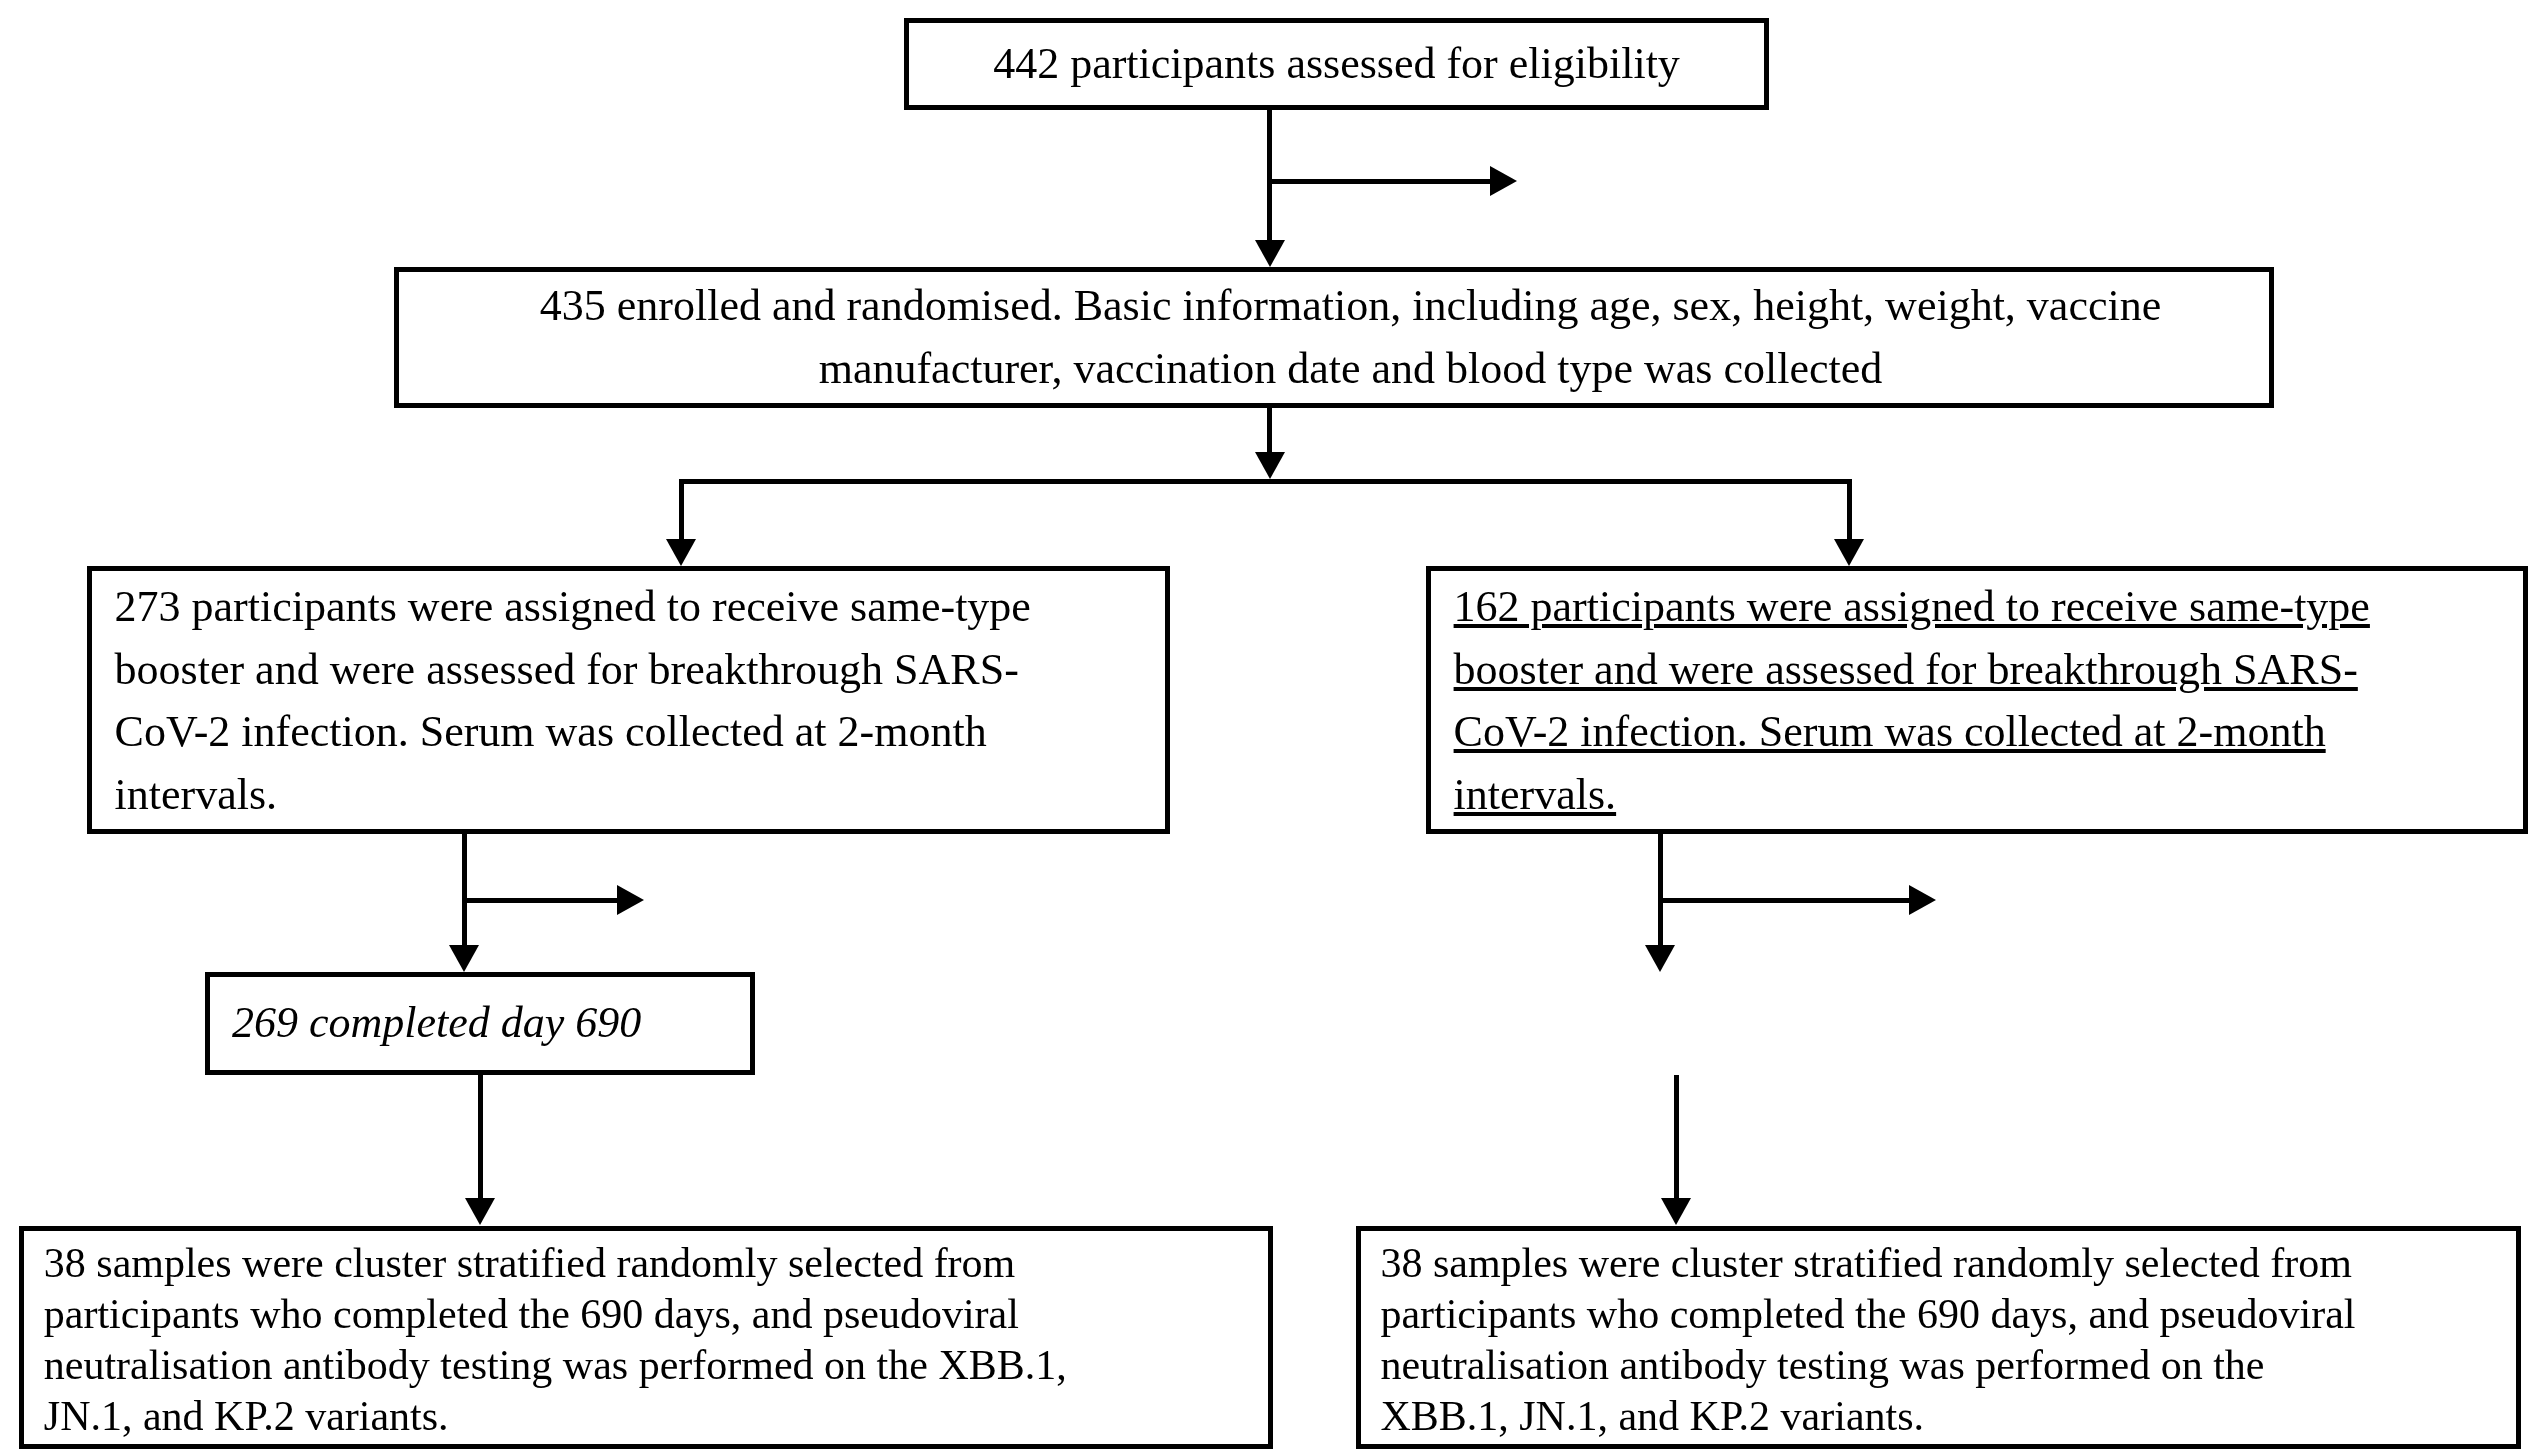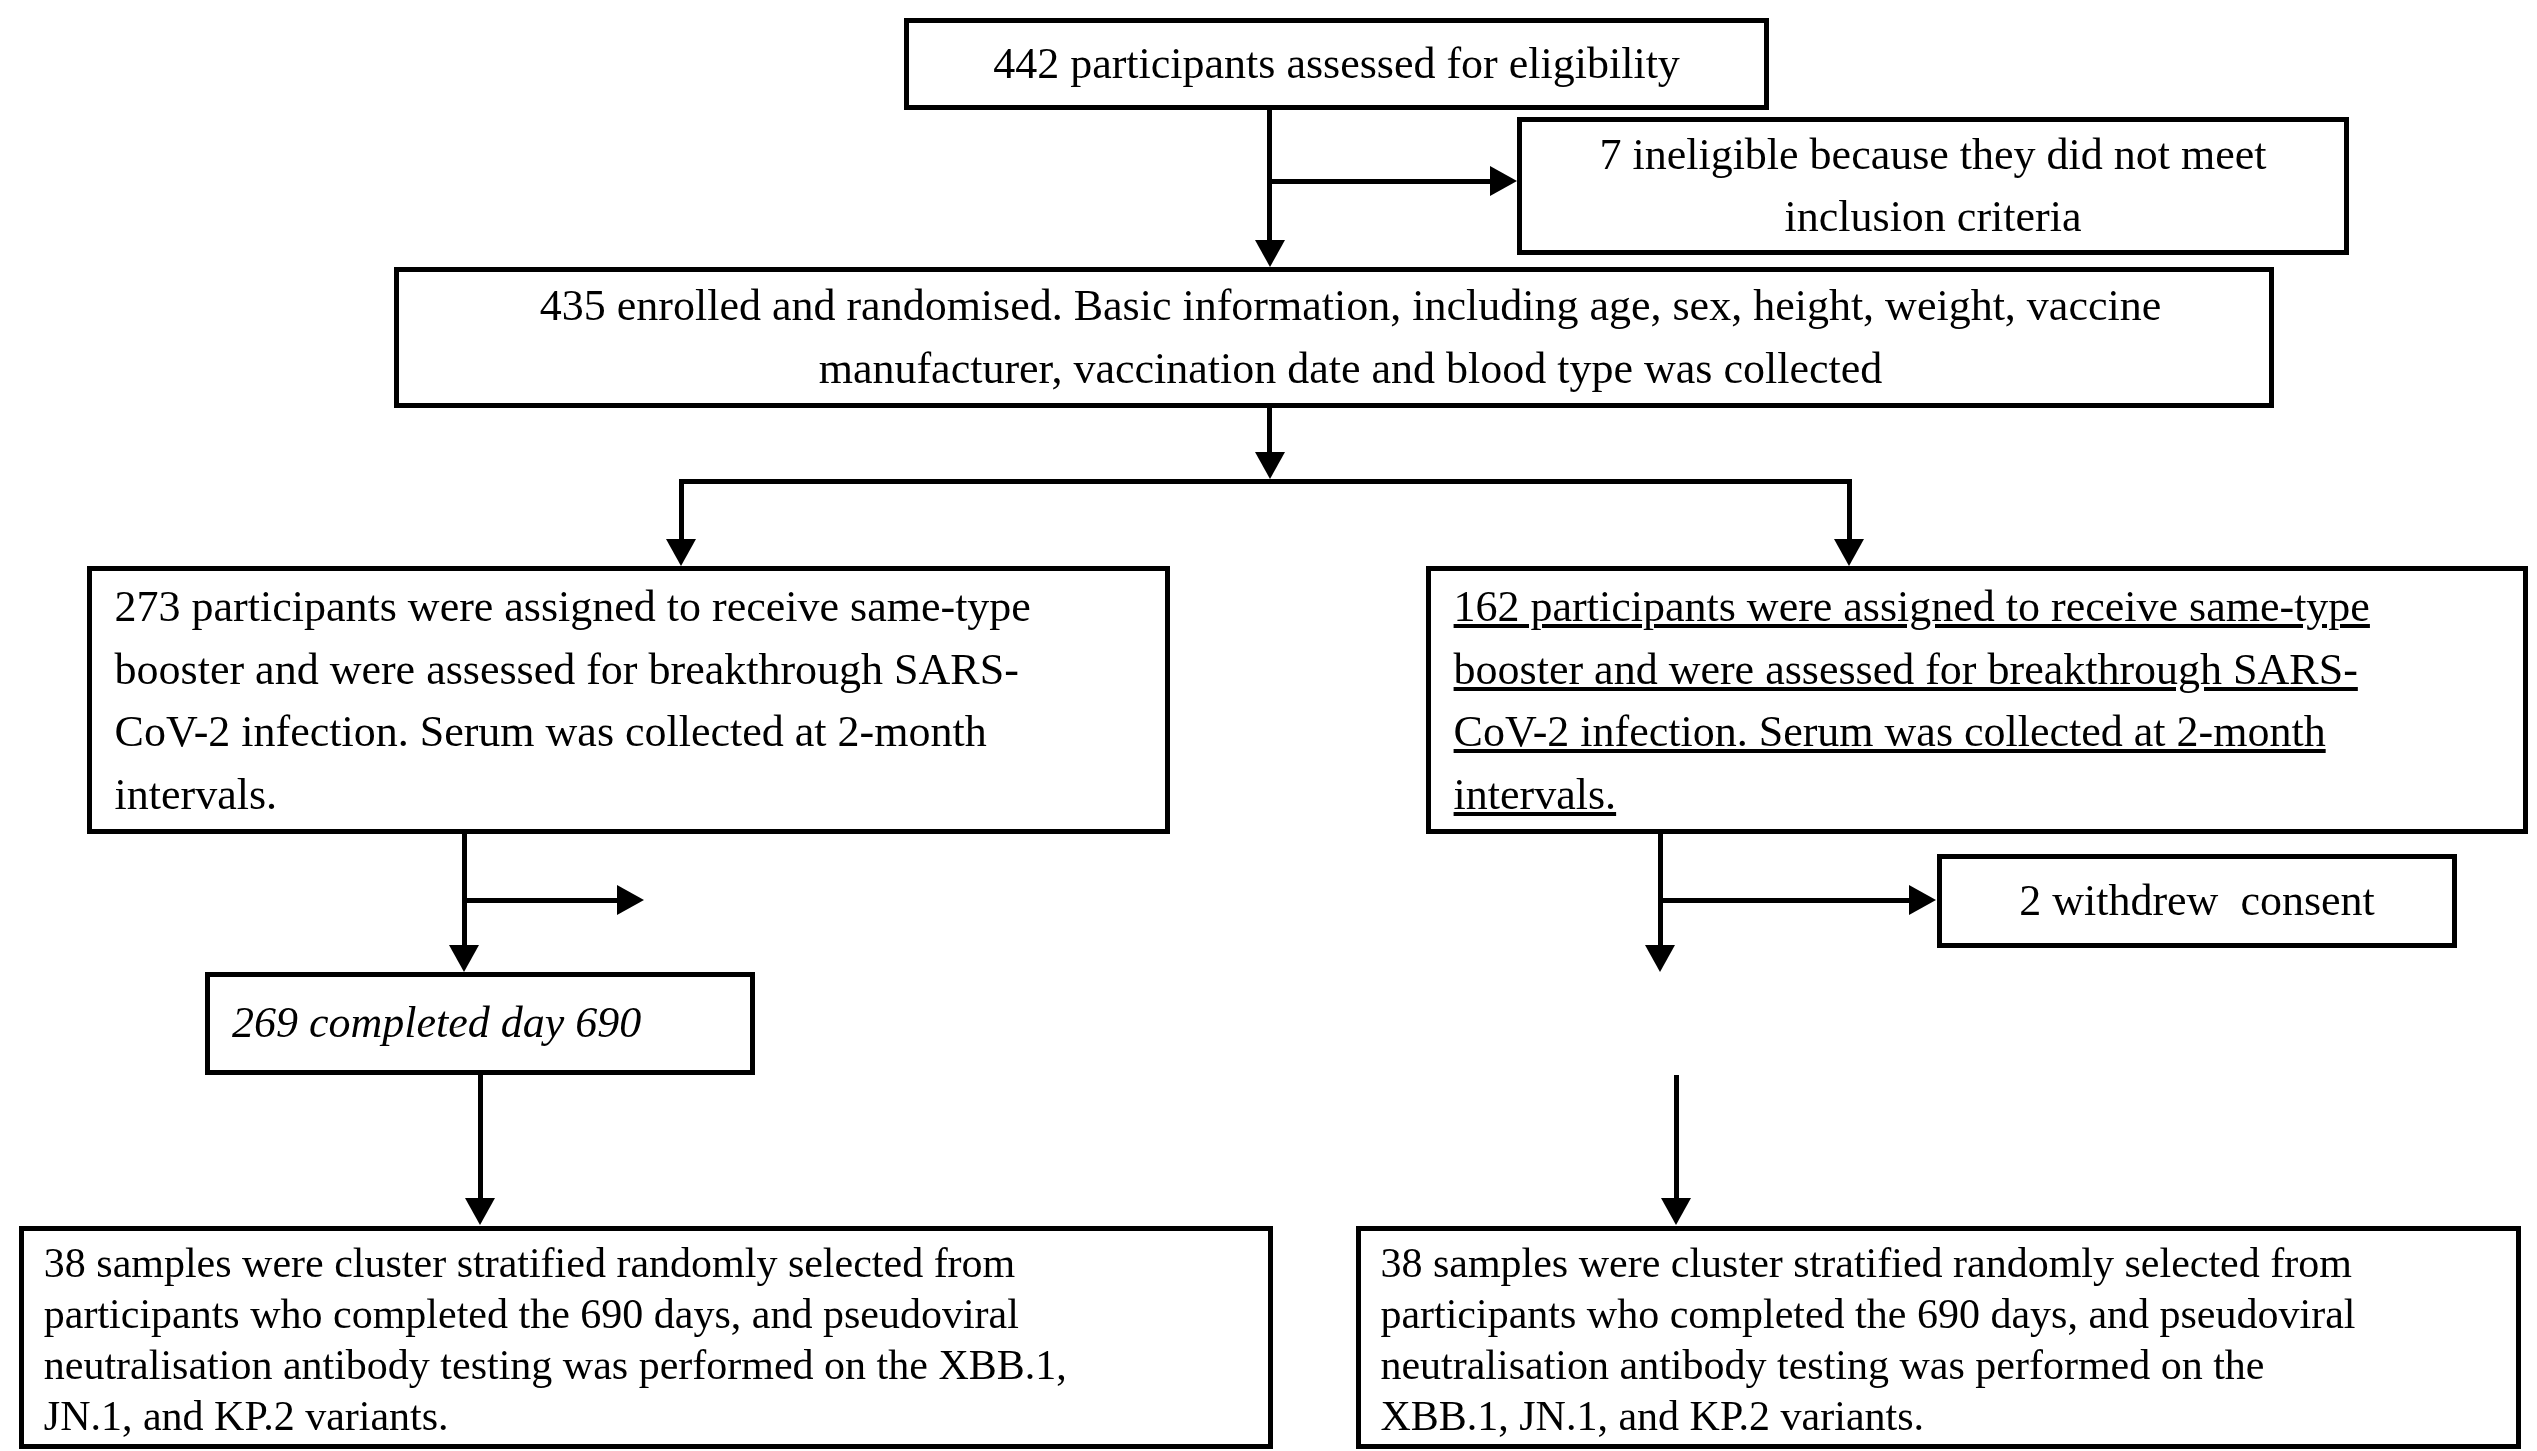--- a/index.html
+++ b/index.html
@@ -84,33 +84,30 @@
   #arrow-samples-left { left: 465px; top: 1198px; }
   #v-bottom-right   { left: 1674px; top: 1075px; width: 5.2px;    height: 126px; }
   #arrow-samples-right { left: 1661px; top: 1198px; }
 </style>
 </head>
 <body>
 
 <div id="canvas">
 
   <div class="box center" id="box-eligibility">442 participants assessed for eligibility</div>
-  <div class="box center" id="box-ineligible">7 ineligible because they did not meet
-inclusion criteria</div>
   <div class="box center" id="box-enrolled">435 enrolled and randomised. Basic information, including age, sex, height, weight, vaccine
 manufacturer, vaccination date and blood type was collected</div>
   <div class="box" id="box-assign-left">273 participants were assigned to receive same-type
 booster and were assessed for breakthrough SARS-
 CoV-2 infection. Serum was collected at 2-month
 intervals.</div>
   <div class="box" id="box-assign-right">162 participants were assigned to receive same-type
 booster and were assessed for breakthrough SARS-
 CoV-2 infection. Serum was collected at 2-month
 intervals.</div>
-  <div class="box center" id="box-withdrew-right">2 withdrew  consent</div>
   <div class="box vcenter-left" id="box-completed-left">269 completed day 690</div>
   <div class="box" id="box-samples-left">38 samples were cluster stratified randomly selected from
 participants who completed the 690 days, and pseudoviral
 neutralisation antibody testing was performed on the XBB.1,
 JN.1, and KP.2 variants.</div>
   <div class="box" id="box-samples-right">38 samples were cluster stratified randomly selected from
 participants who completed the 690 days, and pseudoviral
 neutralisation antibody testing was performed on the
 XBB.1, JN.1, and KP.2 variants.</div>
 

